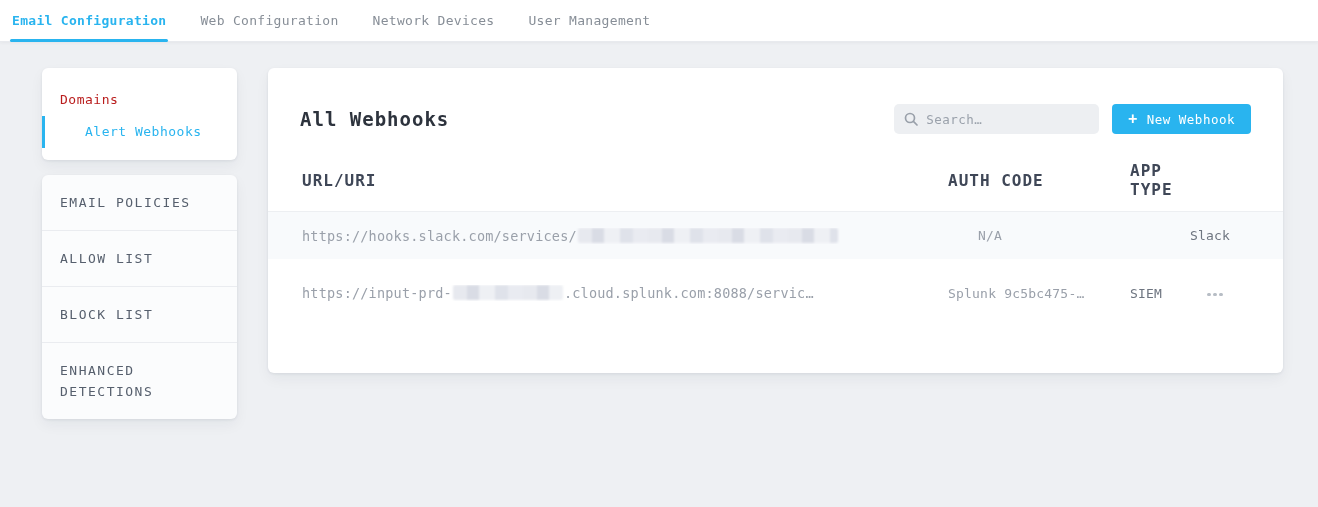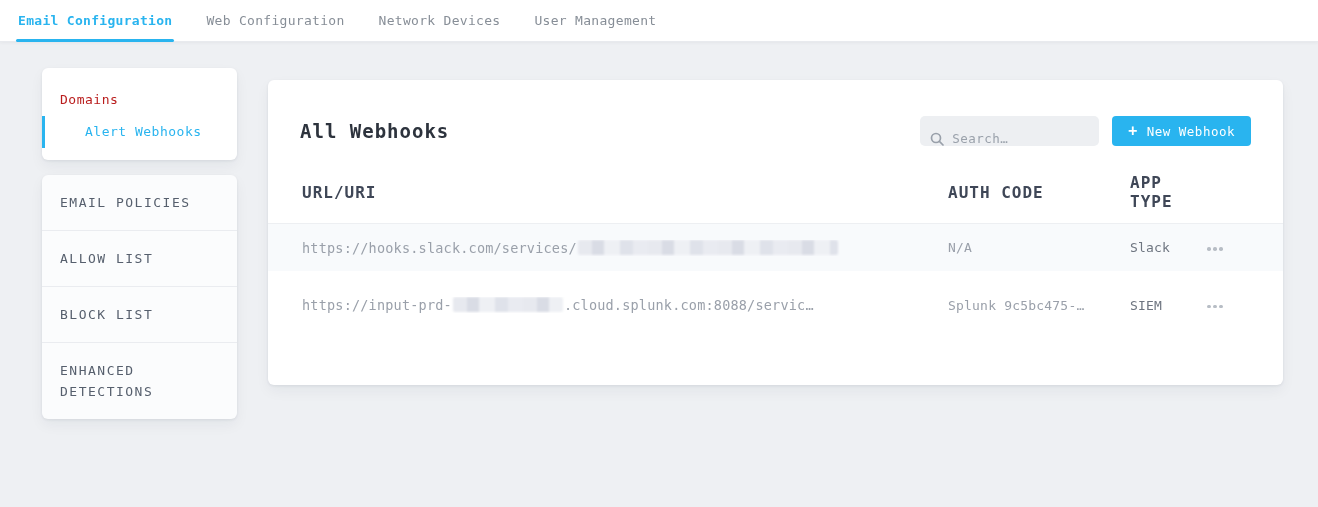--- a/index.html
+++ b/index.html
@@ -10,21 +10,21 @@
     overflow:hidden;
     color:#3f4757;
   }
 
   
   .topbar {
     height:42px; background:#fff;
     border-bottom:1px solid #e8eaee;
     box-shadow:0 1px 3px rgba(30,40,60,.05);
     display:flex; align-items:stretch;
-    padding-left:16px;
+    padding-left:10px;
   }
   .tab {
     display:flex; align-items:center;
     margin-right:30px; padding:0 2px;
     font-size:13px; letter-spacing:.3px;
     color:#878e97; cursor:pointer; position:relative;
     white-space:nowrap;
   }
   .tab.active { color:#29b4ef; font-weight:bold; }
   .tab.active::after {
@@ -57,33 +57,33 @@
   .side-item.active { border-left-color:#29b4ef; color:#29b4ef;padding-left:40px; }
 
   .policy-card { margin-top:15px; background:#fbfcfd; }
   .policy-item {
     padding:17px 18px; font-size:13px; letter-spacing:1.5px;
     line-height:21px; color:#565f6d; cursor:pointer;
   }
   .policy-item + .policy-item { border-top:1px solid #eaecf0; }
 
   
-  .main-card { flex:1; height:305px; overflow:hidden;margin-top:12px; }
+  .main-card { flex:1; height:305px; overflow:hidden; }
   .main-header {
     display:flex; align-items:center;
     padding:36px 32px 0 32px;
   }
   .page-title {
     font-size:19px; font-weight:bold; letter-spacing:1px;
     color:#2d333d;
   }
   .search-box {
-    margin-left:auto; width:179px; height:30px;
+    margin-left:auto; width:205px; height:30px;
     background:#edeff2; border-radius:5px;
-    display:flex; align-items:flex-end; padding:0 10px; gap:8px;
+    display:flex; align-items:center; padding:0 10px; gap:8px;
   }
   .search-box svg { flex:none; }
   .search-box input {
     width:100%; border:none; background:transparent; outline:none;
     font-family:inherit; font-size:12.5px; color:#6a7280; letter-spacing:.5px;
   }
   .search-box input::placeholder { color:#9aa1ab; }
   .new-btn {
     margin-left:13px; height:30px; padding:0 16px;
     background:#29b4ef; border:none; border-radius:4px;
@@ -98,21 +98,21 @@
     display:grid;
     grid-template-columns:646px 182px 77px 1fr;
     padding-left:34px; align-items:center;
   }
   .thead {
     margin-top:27px; padding-bottom:12px;
     border-bottom:1px solid #edeff2;
     font-size:16px; letter-spacing:1px; color:#3f4757; font-weight:bold;
   }
   .t-row { height:47px; font-size:13.5px; letter-spacing:.2px; }
-  .t-row:first-child { background:#f8fafc; }
+  .t-row:first-child { background:#f8fafc;gap:30px; }
   .t-row:nth-child(2) { height:68px; }
   .cell.url, .cell.auth { color:#9aa0aa; white-space:nowrap; overflow:hidden; }
   .cell.auth { font-size:13px; }
   .cell.app { color:#6e7580; font-size:13px; }
   .redacted {
     display:inline-block; vertical-align:-2px; height:15px;
     border-radius:2px; margin:0 1px;
     background:repeating-linear-gradient(90deg,
       #e7e9ef 0 14px, #d9dce5 14px 26px, #eef0f4 26px 42px,
       #dfe2ea 42px 55px, #e9ebf1 55px 70px);

